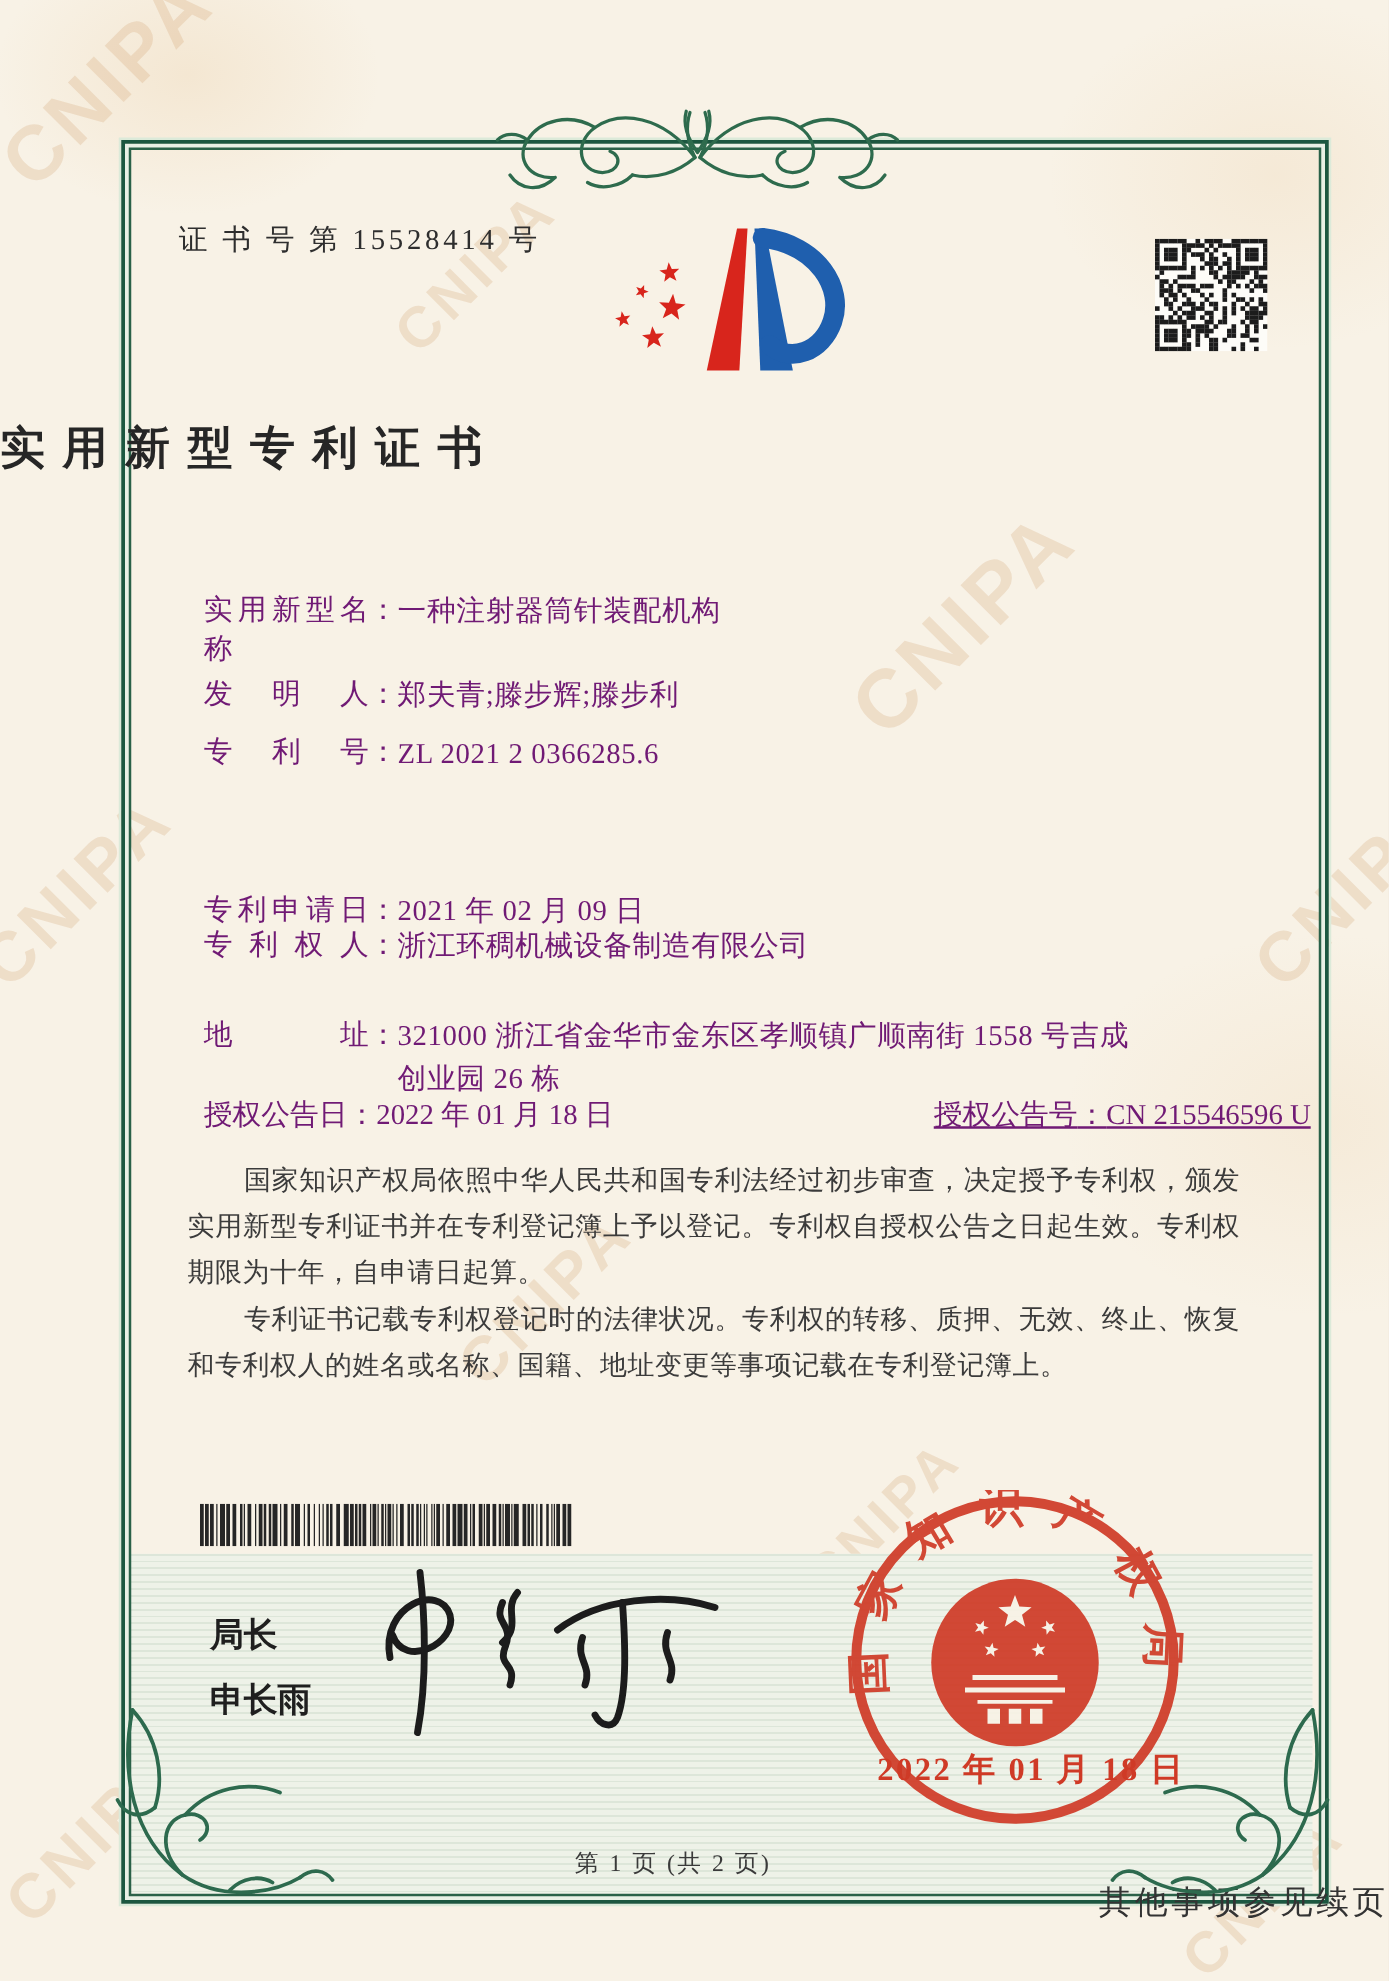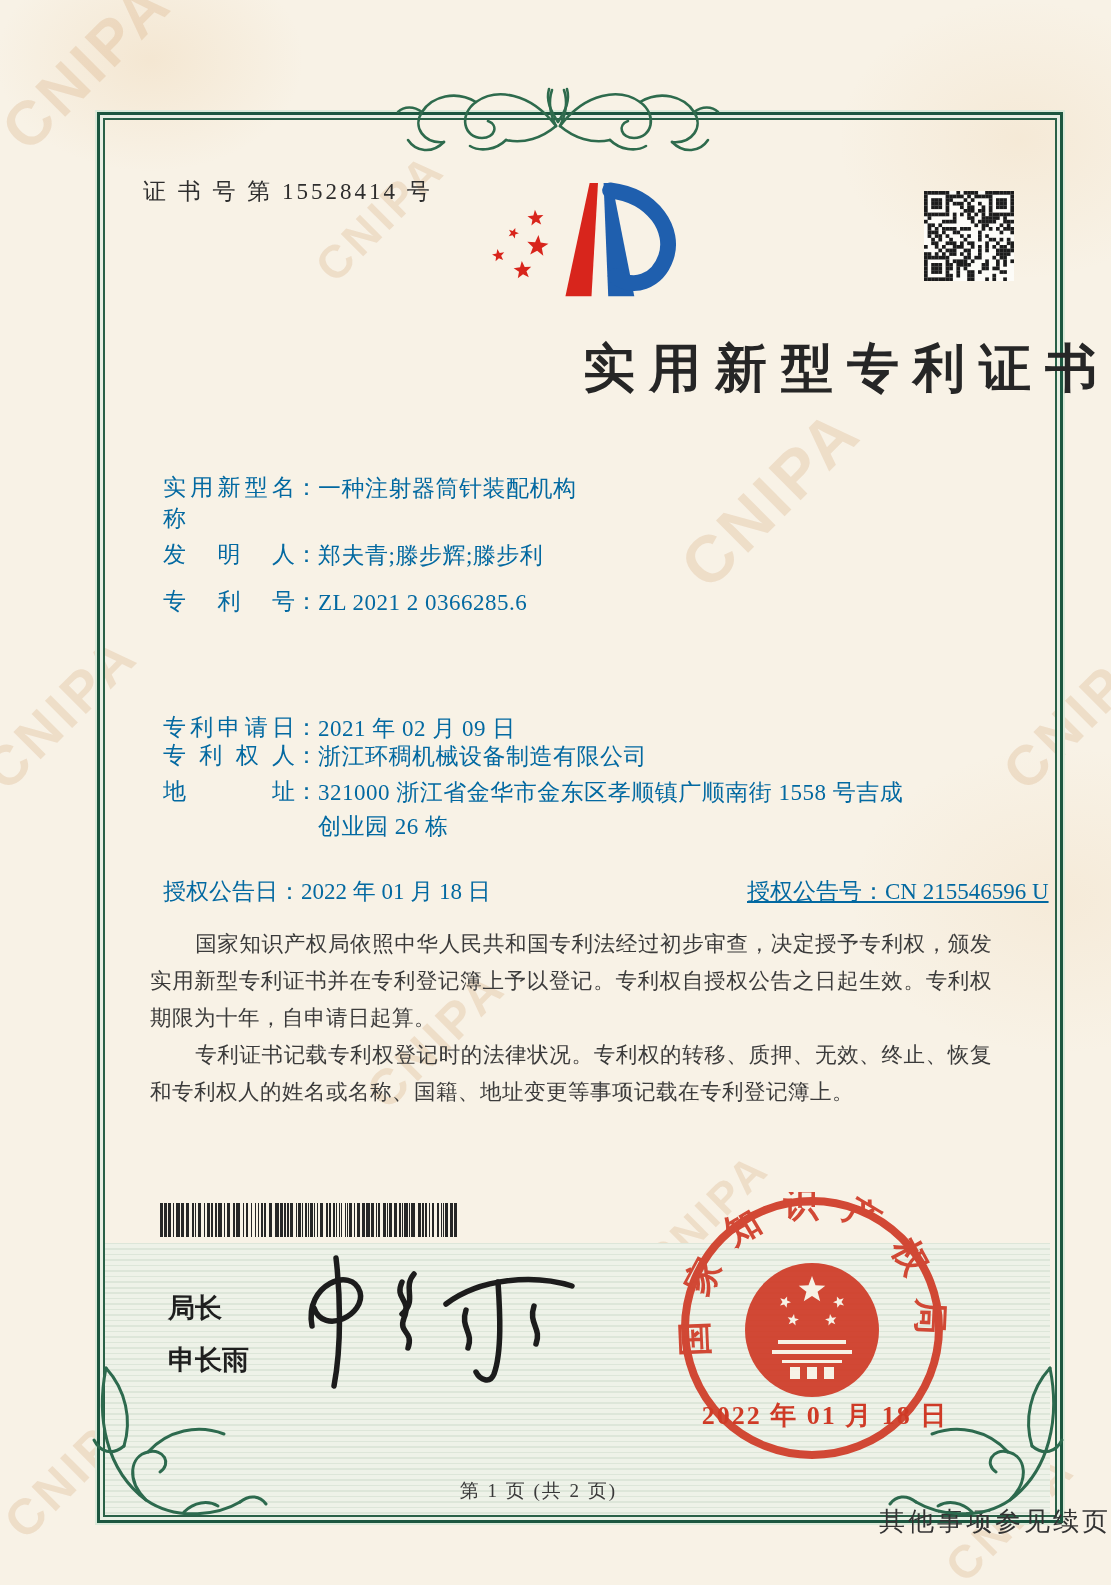--- a/index.html
+++ b/index.html
@@ -20,23 +20,23 @@
     user-select:none;white-space:nowrap;}
   .frame{position:absolute;left:97px;top:112px;width:960px;height:1405px;z-index:2;
     border:3px solid #1c5740;
     box-shadow:inset 0 0 0 3px #e9f0e5, inset 0 0 0 5px #2a6148, 0 0 0 2px #dcead9;}
   .guilloche{position:absolute;left:104px;top:1243px;width:946px;height:272px;z-index:1;
     background:repeating-linear-gradient(180deg,#dde6d9 0 1.5px,#eef2e8 1.5px 5.5px);}
   .orn{position:absolute;z-index:4;pointer-events:none;}
   .cert-no{position:absolute;left:143px;top:176px;z-index:3;font-size:23px;letter-spacing:3px;color:#2e2e2e;}
   .logo{position:absolute;left:478px;top:172px;z-index:3;}
   .qr{position:absolute;left:924px;top:191px;z-index:3;}
-  .title{position:absolute;left:0;top:334px;width:100%;z-index:3;text-align:right;
-    font-size:52px;font-weight:700;letter-spacing:14px;color:#262626;}
-  .field-row{position:absolute;left:163px;z-index:3;font-size:23px;color:#0369a1;width:830px;}
+  .title{position:absolute;left:0;top:334px;width:100%;z-index:3;text-align:left;
+    font-size:36px;font-weight:700;letter-spacing:14px;color:#262626;}
+  .field-row{position:absolute;left:163px;z-index:3;font-size:23px;color:#701a75;width:830px;}
   .flabel{display:inline-block;width:132px;text-align:justify;text-align-last:justify;
     text-justify:inter-character;vertical-align:top;}
   .fcolon{vertical-align:top;}
   .fvalue{display:inline-block;width:640px;vertical-align:top;line-height:34px;letter-spacing:.5px;}
   .grant-right{position:absolute;left:584px;top:0;white-space:nowrap;text-decoration:underline;}
   .body-text{position:absolute;left:150px;top:926px;width:842px;z-index:3;
     font-size:21.5px;line-height:37px;color:#3b3b3b;letter-spacing:.5px;text-align:justify;}
   .body-text p{margin:0;text-indent:2.1em;}
   .barcode{position:absolute;left:160px;top:1203px;z-index:3;}
   .issuer{position:absolute;left:168px;top:1282px;z-index:3;
@@ -444,21 +444,21 @@
   </div>
   <div class="field-row" style="top:586px;">
     <span class="flabel">专利号</span><span class="fcolon">：</span><span class="fvalue">ZL 2021 2 0366285.6</span>
   </div>
   <div class="field-row" style="top:673px;margin-top:39px;">
     <span class="flabel">专利申请日</span><span class="fcolon">：</span><span class="fvalue">2021 年 02 月 09 日</span>
   </div>
   <div class="field-row" style="top:740px;">
     <span class="flabel">专利权人</span><span class="fcolon">：</span><span class="fvalue">浙江环稠机械设备制造有限公司</span>
   </div>
-  <div class="field-row" style="top:776px;">
+  <div class="field-row" style="top:812px;">
     <span class="flabel">地址</span><span class="fcolon">：</span><span class="fvalue" style="width:590px;">321000 浙江省金华市金东区孝顺镇广顺南街 1558 号吉成创业园 26 栋</span>
   </div>
 
   <div class="field-row" style="top:876px;">
     <span>授权公告日</span><span>：</span><span>2022 年 01 月 18 日</span>
     <span class="grant-right">
       <span>授权公告号</span><span>：</span><span>CN 215546596 U</span>
     </span>
   </div>
 

